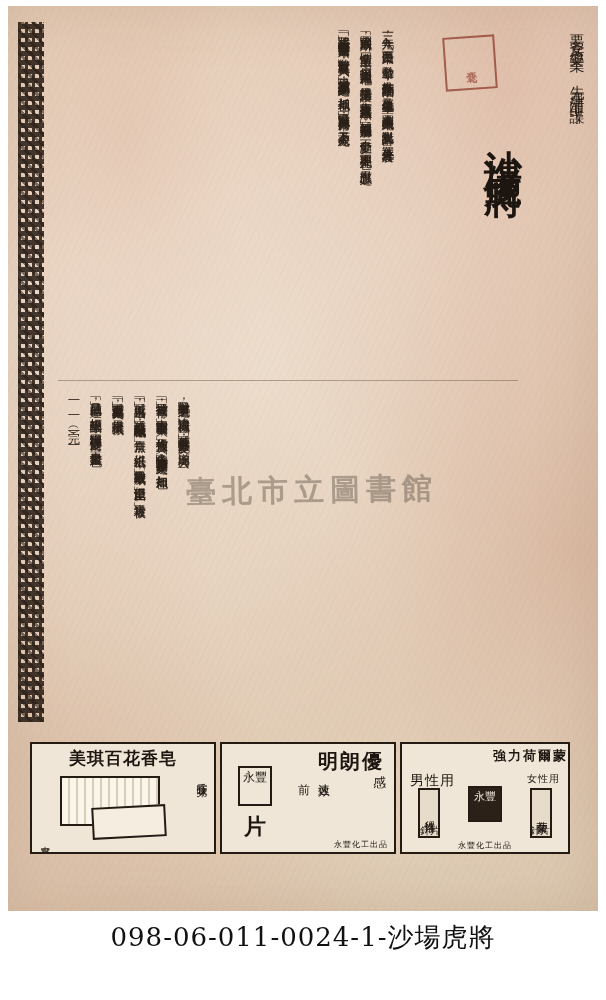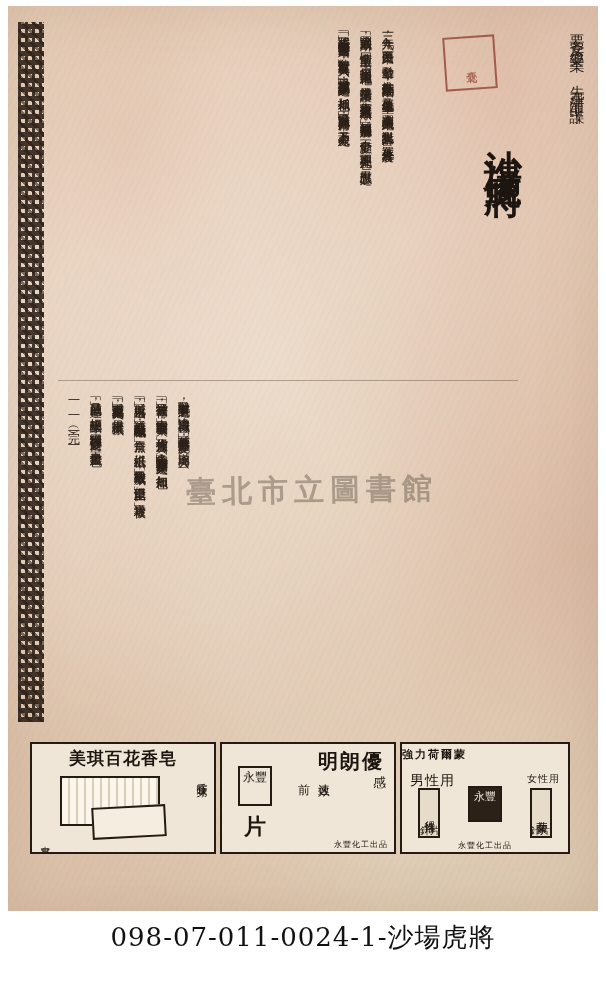--- a/index.html
+++ b/index.html
@@ -224,21 +224,21 @@
     <div class="col" style="height:330px;">「威」率「愛」至藏軍火處，果得大批軍械。</div>
     <div class="col" style="height:330px;">「威」見目的已達，拒絕受報酬，因獲得「麗莎」之愛情，更重於金錢也。</div>
     <div class="col" style="height:330px;">——（完）——</div>
   </div>
 
   <div class="watermark">臺北市立圖書館</div>
 
   <div class="ads">
 
     <div class="ad ad-right">
-      <div style="position:absolute;left:0;right:0;top:3px;text-align:left;font-size:11px;font-weight:bold;letter-spacing:2px;">強力荷爾蒙</div>
+      <div style="position:absolute;left:0;right:0;top:3px;text-align:right;font-size:13px;font-weight:bold;letter-spacing:2px;">強力荷爾蒙</div>
       <div style="position:absolute;left:8px;top:28px;font-size:14px;letter-spacing:1px;">男性用</div>
       <div style="position:absolute;right:8px;top:28px;font-size:10px;letter-spacing:1px;">女性用</div>
       <div class="brandbox" style="position:absolute;left:16px;top:44px;height:42px;font-size:11px;">得性洛</div>
       <div class="brandbox" style="position:absolute;right:16px;top:44px;height:42px;font-size:11px;">荷女蒙</div>
       <div style="position:absolute;left:50%;transform:translateX(-50%);top:42px;width:30px;height:30px;border:2px solid #241b13;background:#2b2118;color:#efe6d7;font-size:11px;line-height:13px;text-align:center;padding-top:2px;">永豐</div>
       <div style="position:absolute;left:18px;bottom:14px;font-size:10px;">針片</div>
       <div style="position:absolute;right:18px;bottom:14px;font-size:10px;">針片</div>
       <div style="position:absolute;left:0;right:0;bottom:1px;text-align:center;font-size:8px;letter-spacing:1px;">永豐化工出品</div>
     </div>
 
@@ -258,15 +258,15 @@
                   background:repeating-linear-gradient(90deg,#fbf6ec 0 6px,#d9cdb6 6px 8px);"></div>
       <div class="soapbox" style="left:60px;top:62px;width:70px;height:28px;background:#f5eee0;transform:rotate(-3deg);"></div>
       <div class="ad-v" style="position:absolute;right:6px;top:30px;font-size:11px;">香味第一</div>
       <div class="ad-v" style="position:absolute;left:6px;bottom:6px;font-size:10px;">出品第一</div>
     </div>
 
   </div>
 
   <div class="sepline"></div>
 
-  <div class="caption">098-07-011-0024-1-沙場虎將</div>
+  <div class="caption">098-06-011-0024-1-沙場虎將</div>
 
 </div>
 
 </body></html>

